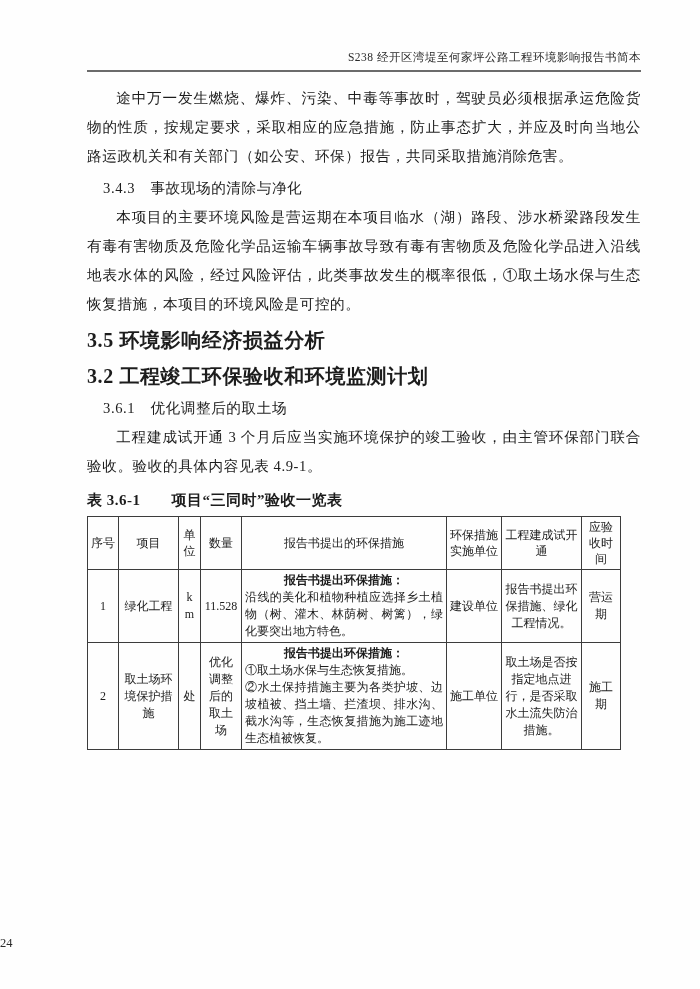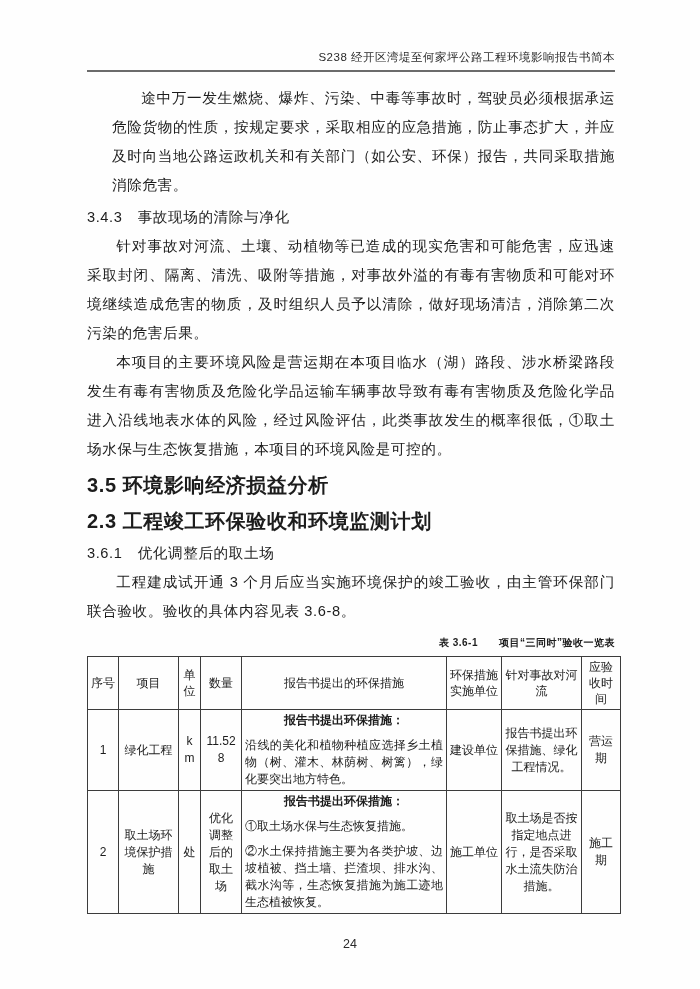--- a/index.html
+++ b/index.html
@@ -2,60 +2,60 @@
 <html><head>
 <meta charset="utf-8">
 <style>
   html,body { margin:0; padding:0; background:#ffffff; }
   .page {
     position:relative;
     width:700px; height:989px;
     margin:0 auto;
     background:#fefefe;
     color:#1c1c1c;
-    font-family:Liberation Sans, sans-serif;
+    font-family:Liberation Serif, serif;
     overflow:hidden;
     box-sizing:border-box;
-    padding:50px 85px 0 87px;
+    padding:50px 59px 0 87px;
   }
   .doc-header {
     text-align:right;
     font-size:11.5px;
     letter-spacing:0.5px;
     padding-bottom:5px;
     border-bottom:2.5px solid #6b6b6b;
     color:#2a2a2a;
   }
   .body-text {
     margin:0;
     font-size:14.6px;
     line-height:29px;
     text-align:justify;
     text-indent:2em;
     letter-spacing:0.6px;
   }
-  .first-para { margin-top:12px;margin-left:25px; }
+  .first-para { margin-top:12px; }
   .h-sub {
-    margin:3px 0 0 0;
+    margin:3px 0 0 16px;
     font-size:14.6px;
     line-height:29px;
     font-weight:normal;
     letter-spacing:0.6px;
   }
   .h-main {
     margin:6px 0 0 0;
     font-size:20px;
     line-height:30px;
     font-weight:bold;
     letter-spacing:0.6px;
   }
   .table-title {
     margin:10px 0 6px 0;
-    text-align:right;
-    font-size:10px;
+    text-align:left;
+    font-size:15px;
     font-weight:bold;
     letter-spacing:0.5px;
   }
   table.acc {
     border-collapse:collapse;
     table-layout:fixed;
     width:529px;
     font-size:12px;
   }
   table.acc td, table.acc th {
@@ -64,50 +64,48 @@
     text-align:center;
     vertical-align:middle;
     line-height:17px;
     font-weight:normal;
     word-break:break-all;
     overflow:hidden;
   }
   table.acc th { line-height:16px; }
   td.measures { text-align:left; padding-left:4px; }
   .measure-title { font-weight:bold; display:block; }
-  .measure-line { display:block; text-align:justify;margin-top:8px; }
+  .measure-line { display:block; text-align:justify; }
   .pre-wrap { white-space:pre-line; }
   .page-number {
     position:absolute;
     bottom:38px; left:0;
     width:100%;
-    text-align:center;
     font-size:12.5px;
     color:#2a2a2a;
   }
 </style>
 </head>
 <body>
 
 <div class="page">
 
   <div class="doc-header">S238 经开区湾堤至何家坪公路工程环境影响报告书简本</div>
 
   <p class="body-text first-para">途中万一发生燃烧、爆炸、污染、中毒等事故时，驾驶员必须根据承运危险货物的性质，按规定要求，采取相应的应急措施，防止事态扩大，并应及时向当地公路运政机关和有关部门（如公安、环保）报告，共同采取措施消除危害。</p>
 
   <h3 class="h-sub">3.4.3　事故现场的清除与净化</h3>
-  <p class="body-text">针对事故对河流、土壤、动植物等已造成的现实危害和可能危害，应迅速采取封闭、隔离、清洗、吸附等措施，对事故外溢的有毒有害物质和可能对环境继续造成危害的物质，及时组织人员予以清除，做好现场清洁，消除第二次污染的危害后果。</p>
 
   <p class="body-text">本项目的主要环境风险是营运期在本项目临水（湖）路段、涉水桥梁路段发生有毒有害物质及危险化学品运输车辆事故导致有毒有害物质及危险化学品进入沿线地表水体的风险，经过风险评估，此类事故发生的概率很低，①取土场水保与生态恢复措施，本项目的环境风险是可控的。</p>
 
   <h2 class="h-main">3.5 环境影响经济损益分析</h2>
 
-  <h2 class="h-main">2.3 工程竣工环保验收和环境监测计划</h2>
+  <h2 class="h-main">3.2 工程竣工环保验收和环境监测计划</h2>
   <h3 class="h-sub">3.6.1　优化调整后的取土场</h3>
-  <p class="body-text">工程建成试开通 3 个月后应当实施环境保护的竣工验收，由主管环保部门联合验收。验收的具体内容见表 3.6-8。</p>
+  <p class="body-text">工程建成试开通 3 个月后应当实施环境保护的竣工验收，由主管环保部门联合验收。验收的具体内容见表 4.9-1。</p>
 
   <div class="table-title">表 3.6-1　　项目“三同时”验收一览表</div>
 
   <table class="acc">
     <colgroup>
       <col style="width:31px">
         <col style="width:60px">
         <col style="width:22px">
         <col style="width:41px">
       <col style="width:205px">
@@ -116,21 +114,21 @@
         <col style="width:39px">
     </colgroup>
     <tbody>
         <tr>
       <th>序号</th>
       <th>项目</th>
       <th>单位</th>
       <th>数量</th>
       <th>报告书提出的环保措施</th>
       <th>环保措施实施单位</th>
-      <th>针对事故对河流</th>
+      <th>工程建成试开通</th>
       <th>应验收时间</th>
     </tr>
     <tr>
       <td>1</td>
       <td>绿化工程</td>
       <td>km</td>
       <td>11.528</td>
       <td class="measures">
         <span class="measure-title">报告书提出环保措施：</span>
         <span class="measure-line">沿线的美化和植物种植应选择乡土植物（树、灌木、林荫树、树篱），绿化要突出地方特色。</span>

